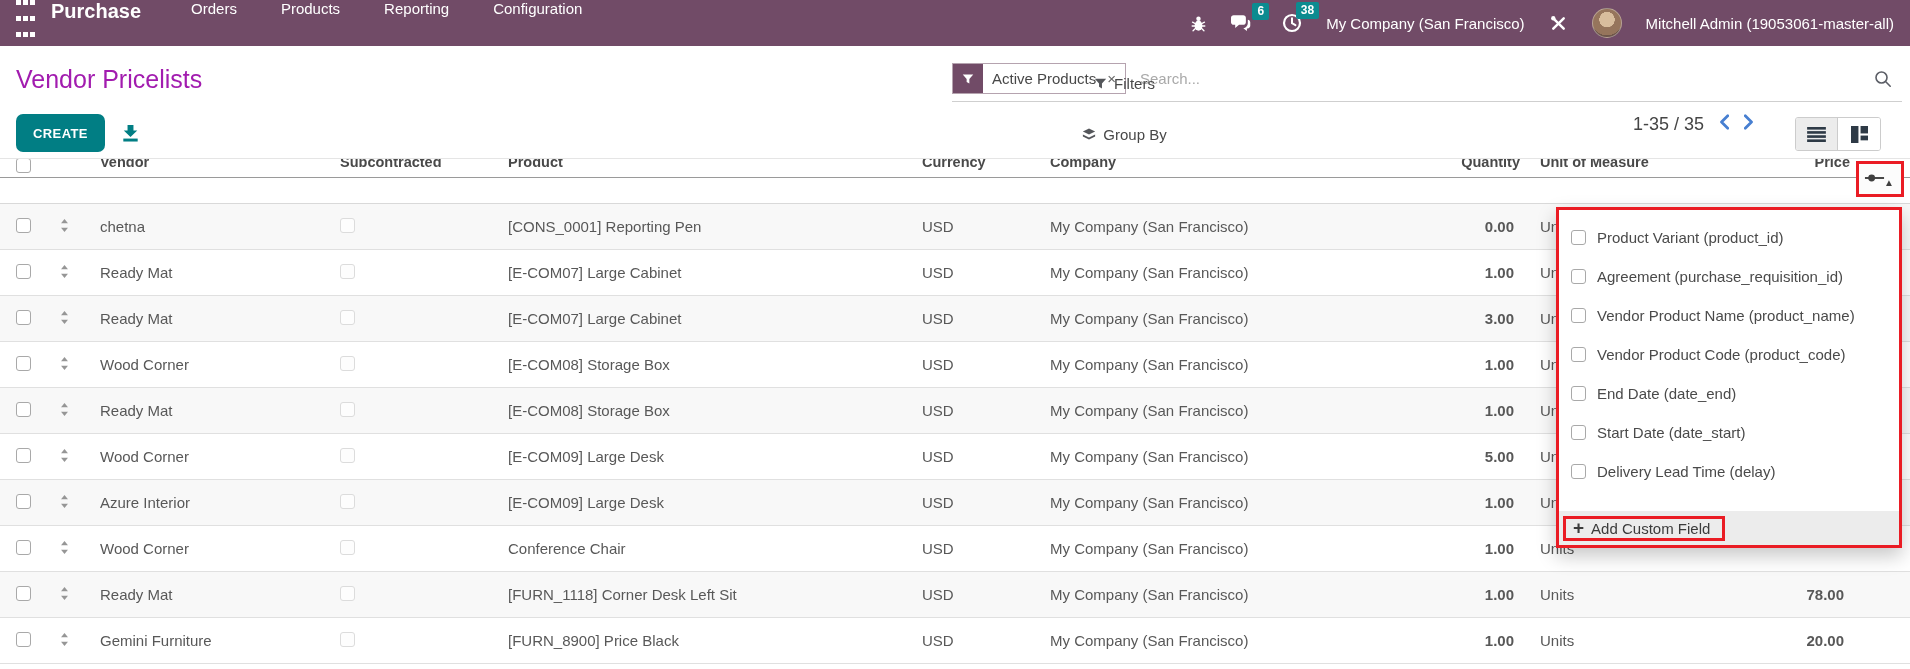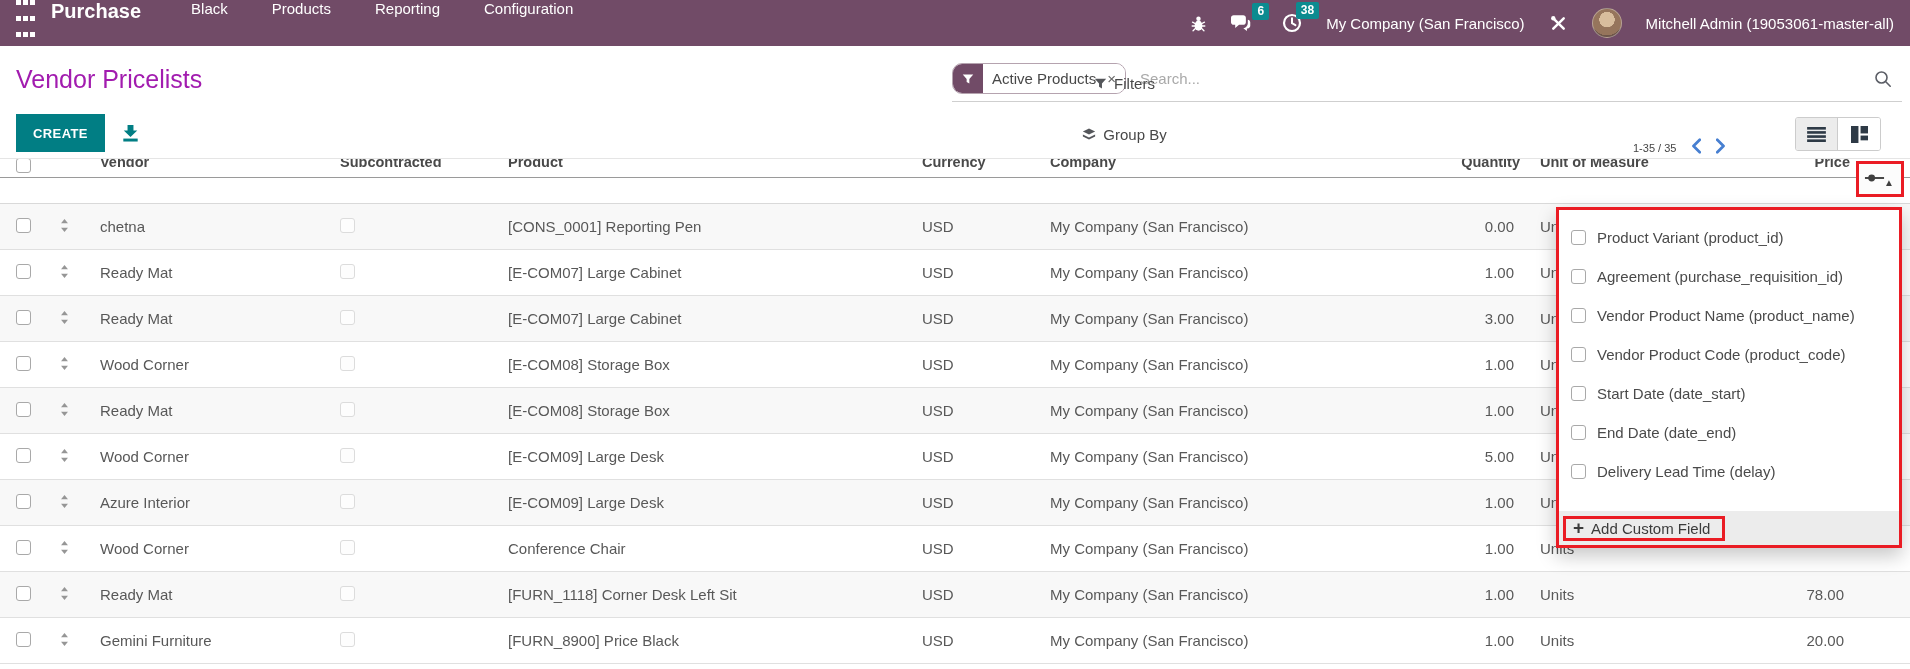--- a/index.html
+++ b/index.html
@@ -32,63 +32,63 @@
     background:radial-gradient(circle at 50% 38%, #d8bd9d 0 34%, #96755c 35% 70%, #6e564a 71%);
     border:1px solid rgba(255,255,255,.35); cursor:pointer;
   }
 
   
   .page-title { position:absolute; left:16px; top:65px; font-size:25px; color:#a21caf; }
   .searchbox {
     position:absolute; left:952px; top:56px; width:950px; height:46px;
     border-bottom:1px solid #cfcfcf; display:flex; align-items:center; gap:12px;
   }
-  .facet { display:flex; align-items:stretch; height:31px; border:1px solid #b5a3af; border-radius:10px; overflow:hidden; cursor:pointer; }
+  .facet { display:flex; align-items:stretch; height:31px; border:1px solid #b5a3af; border-radius:0; overflow:hidden; cursor:pointer; }
   .facet-icon { width:30px; background:var(--topbar-bg,#714B67); display:flex; align-items:center; justify-content:center; }
   .facet-label { display:flex; align-items:center; padding:0 9px; font-size:15px; color:#484848; background:#fff; }
   .facet-x { display:flex; align-items:center; padding:0 9px 0 2px; color:#666; font-size:15px; background:#fff; }
   .search-input { flex:1; border:none; outline:none; font-size:15px; color:#555; font-family:inherit; background:transparent; }
   .search-input::placeholder { color:#a9a9a9; }
   .mag { margin-right:10px; display:flex; align-items:center; cursor:pointer; }
 
   .btn-create {
     position:absolute; left:16px; top:114px; height:38px; padding:0 17px;
-    background:var(--accent-teal,#017E84); color:#fff; border:none; border-radius:0;
+    background:var(--accent-teal,#017E84); color:#fff; border:none; border-radius:7px;
     font-family:inherit; font-size:13px; font-weight:700; letter-spacing:.4px; cursor:pointer;
   }
   .dl-btn { position:absolute; left:121px; top:124px; cursor:pointer; }
 
   .cpbtns {
     position:absolute; left:952px; top:114px; width:345px; height:40px;
     display:flex; align-items:center; justify-content:center; gap:34px;
     font-size:15px; color:#484848;flex-direction:column;
   }
   .cpbtn { display:flex; align-items:center; gap:7px; cursor:pointer; white-space:nowrap; }
   .star { font-size:14px; color:#4a4a4a; }
 
-  .pager { position:absolute; left:1633px; top:114px; height:40px; display:flex; align-items:flex-end; gap:15px; font-size:11px; color:#454545; }
+  .pager { position:absolute; left:1633px; top:114px; height:40px; display:flex; align-items:flex-start; gap:15px; font-size:18px; color:#454545; }
   .pg-arrow { cursor:pointer; display:flex; align-items:center; }
   .switcher { position:absolute; left:1795px; top:117px; height:34px; display:flex; border:1px solid #ccc; border-radius:3px; overflow:hidden; }
   .sw-btn { width:42px; display:flex; align-items:center; justify-content:center; background:#fff; cursor:pointer; }
   .sw-btn.active { background:#ececec; border-right:1px solid #ccc; }
 
   
   .lv { position:absolute; left:0; top:158px; width:1910px; height:511px; overflow:hidden; border-top:1px solid #e5e5e5; }
   table.o-list { width:1910px; table-layout:fixed; border-collapse:collapse; font-size:15px; color:#585858; }
   .o-list th { vertical-align:top; padding:0 10px; text-align:left; }
   .o-list thead .hrow th { height:18px; border-bottom:1px solid #9a9a9a; }
   .hclip { height:18px; overflow:hidden; }
   .hlbl { display:block; margin-top:-5px; font-weight:700; font-size:14.5px; color:#494949; white-space:nowrap; }
   .o-list th.right .hlbl, .o-list td.right { text-align:right; }
   .sprow td { height:26px; border-bottom:1px solid #d9d9d9; background:#fff; }
   .o-list tbody td { height:46px; border-bottom:1px solid #e0e0e0; padding:0 10px; white-space:nowrap; overflow:hidden; }
   .o-list tbody tr { cursor:pointer; }
   .o-list tbody tr:nth-child(odd) { background:#f8f8f8; }
   .c-check, .th-check { padding-left:16px !important; }
-  .c-qty, .c-price { padding-right:16px !important; }
+  .c-qty, .c-price { padding-right:16px !important;font-weight:bold; }
   .cb { width:15px; height:15px; border:1px solid #a9a9a9; border-radius:3px; background:#fff; display:inline-block; cursor:pointer; }
   .cb-dis { border-color:#dcdcdc; background:#fdfdfd; }
   .cb-h { display:inline-block; margin-top:-4px; }
   .handle { display:inline-flex; cursor:grab; }
 
   
   .toggle-box {
     position:absolute; left:1856px; top:161px; width:48px; height:36px;
     border:3px solid var(--annotation-red,#EA1C24); background:#fcfcfc;
     display:flex; align-items:center; padding-left:5px; z-index:25; cursor:pointer;
@@ -119,21 +119,21 @@
       <i></i>
       <i></i>
       <i></i>
       <i></i>
       <i></i>
       <i></i>
       <i></i>
     </span>
   <span class="brand">Purchase</span>
   <nav class="menus">
-      <span class="menu-item">Black</span>
+      <span class="menu-item">Orders</span>
       <span class="menu-item">Products</span>
       <span class="menu-item">Reporting</span>
       <span class="menu-item">Configuration</span>
     </nav>
   <div class="tright">
     <span class="tb-icon">
       <svg width="17" height="19" viewBox="0 0 20 22">
           <g fill="#fff">
             <circle cx="10" cy="5.5" r="2.6"></circle>
             <ellipse cx="10" cy="13.5" rx="4.6" ry="6"></ellipse>
@@ -534,25 +534,25 @@
       <div class="opt-item">
     <span class="cb"></span>
     <span>Vendor Product Name (product_name)</span>
   </div>
       <div class="opt-item">
     <span class="cb"></span>
     <span>Vendor Product Code (product_code)</span>
   </div>
       <div class="opt-item">
     <span class="cb"></span>
+    <span>End Date (date_end)</span>
+  </div>
+      <div class="opt-item">
+    <span class="cb"></span>
     <span>Start Date (date_start)</span>
-  </div>
-      <div class="opt-item">
-    <span class="cb"></span>
-    <span>End Date (date_end)</span>
   </div>
       <div class="opt-item">
     <span class="cb"></span>
     <span>Delivery Lead Time (delay)</span>
   </div>
     </div>
   <div class="opt-spring"></div>
   <div class="panel-footer">
     <div class="red-box-inline">
       <span class="plus">+</span>

